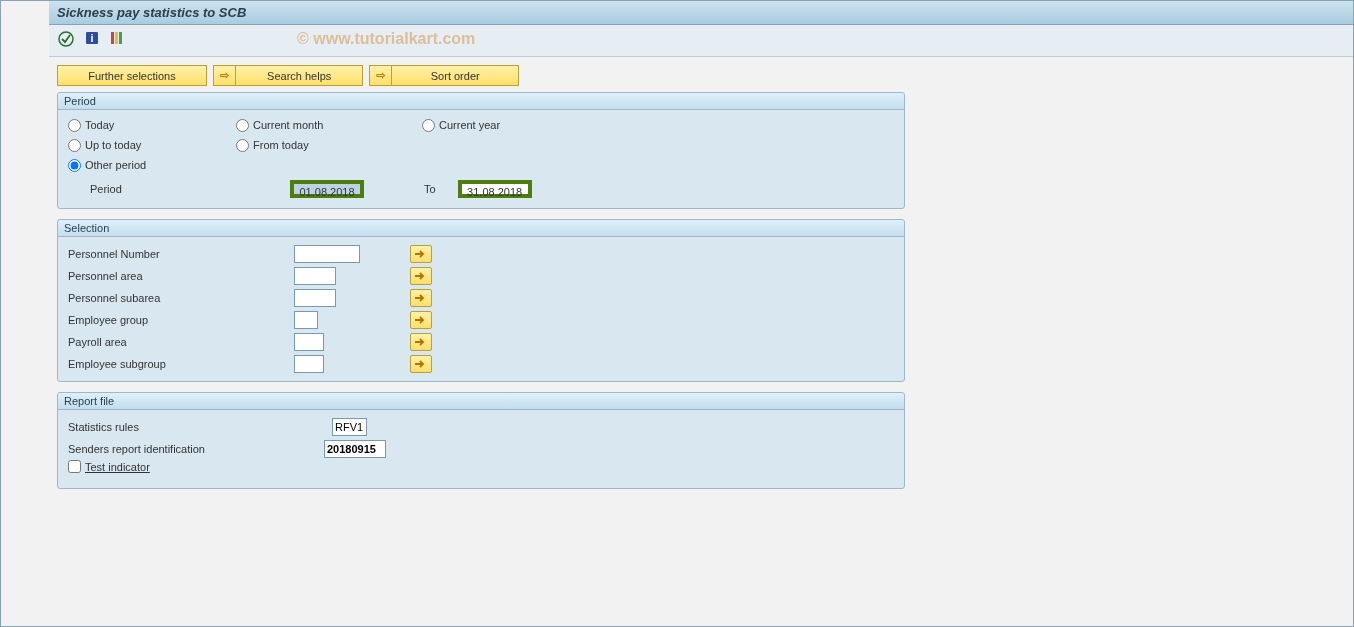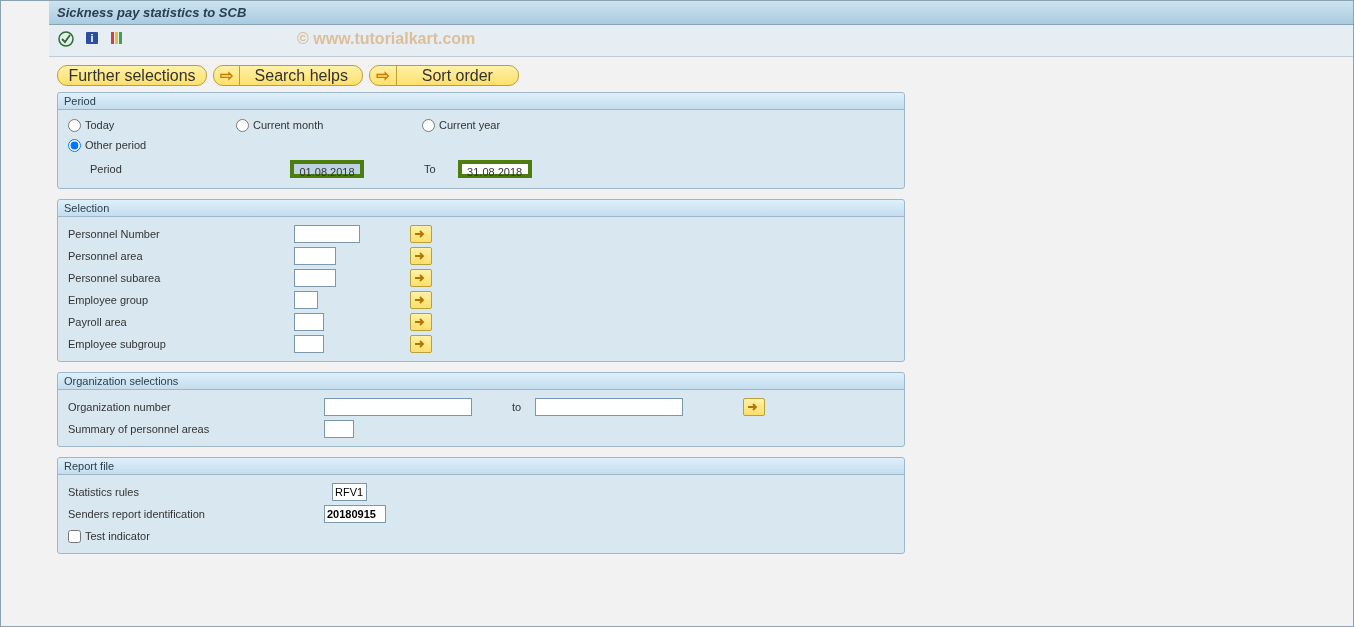--- a/index.html
+++ b/index.html
@@ -25,22 +25,22 @@
     .watermark {
       position: absolute; left: 248px; top: 5px;
       font-size: 16px; color: rgba(214,152,76,0.55); font-weight: bold;
       pointer-events: none;
     }
     .content { padding: 8px; }
     .btn-row { margin-bottom: 6px; }
     .sap-btn {
       display: inline-flex; align-items: center;
       background: linear-gradient(#fff1a8, #fddf6b);
-      border: 1px solid #b9a038; border-radius: 10px;
-      height: 21px; margin-right: 3px; font-size: 16px;
+      border: 1px solid #b9a038; border-radius: 0;
+      height: 21px; margin-right: 3px; font-size: 11px;
       color: #333; cursor: pointer; vertical-align: top;
     }
     .sap-btn .seg { padding: 0 8px; height:100%; display:inline-flex; align-items:center; }
     .sap-btn .arrow-seg { border-right: 1px solid #b9a038; padding: 0 6px; color:#c97d00; font-weight:bold; }
     .sap-btn.further { width: 150px; justify-content: center; }
     .sap-btn.wide { width: 150px; }
     .sap-btn .label-seg { flex:1; justify-content:center; }
     .group {
       border: 1px solid #9fb8c9; border-radius: 3px;
       margin-bottom: 10px; background: #d9e7f1;
@@ -81,21 +81,21 @@
       border: 1px solid #b9a038; border-radius:2px;
       cursor:pointer; margin-left: 0px;
     }
     .multi-btn svg { width:14px; height:12px; }
     .multi-col-alt { margin-left: 50px; }
     .org-row { display:flex; align-items:center; height:22px; }
     .org-row .label { width: 256px; }
     .org-row .to { margin: 0 14px 0 40px; }
     .report-row { display:flex; align-items:center; height:22px; }
     .report-row .label { width: 256px; }
-    .chk-row { display:flex; align-items:center; height:22px; }
+    .chk-row { display:flex; align-items:flex-start; height:22px;text-decoration:underline; }
     .chk-row input[type=checkbox] { margin-right:4px; border:1px solid #7a99b0;}
   </style>
 </head>
 <body>
 
 <div class="window">
   <div class="title-bar">
     <span>Sickness pay statistics to SCB</span>
   </div>
   <div class="toolbar">
@@ -147,20 +147,30 @@
                 <input type="radio" name="period" style="">
                 <span>Current month</span>
               </label></span>
           <span class="radio-col3"><label>
                 <input type="radio" name="period" style="">
                 <span>Current year</span>
               </label></span>
         </div>
         <div class="radio-row">
           <span class="radio-col1"><label>
+                <input type="radio" name="period" style="">
+                <span>Up to today</span>
+              </label></span>
+          <span class="radio-col2"><label>
+                <input type="radio" name="period" style="">
+                <span>From today</span>
+              </label></span>
+        </div>
+        <div class="radio-row">
+          <span class="radio-col1"><label>
                 <input type="radio" name="period" checked="" style="">
                 <span>Other period</span>
               </label></span>
         </div>
         <div class="period-line">
           <span class="plabel">Period</span>
           <span class="date-field">01.08.2018</span>
           <span class="to">To</span>
           <span class="date-field white">31.08.2018</span>
         </div>
@@ -220,40 +230,20 @@
           <input type="text" class="xs" style="width: 30px;">
           <span style="margin-left:86px"><span class="multi-btn">
                 <svg viewBox="0 0 14 12">
                   <path d="M1 6 L9 6 M6 3 L9 6 L6 9" stroke="#b37400" stroke-width="1.8" fill="none"></path>
                 </svg>
               </span></span>
         </div>
       </div>
     </div>
 
-    <div class="group">
-      <div class="group-title">Organization selections</div>
-      <div class="group-body">
-        <div class="org-row">
-          <span class="label">Organization number</span>
-          <input type="text" class="md" style="">
-          <span class="to">to</span>
-          <input type="text" class="md" style="">
-          <span style="margin-left:60px"><span class="multi-btn">
-                <svg viewBox="0 0 14 12">
-                  <path d="M1 6 L9 6 M6 3 L9 6 L6 9" stroke="#b37400" stroke-width="1.8" fill="none"></path>
-                </svg>
-              </span></span>
-        </div>
-        <div class="org-row">
-          <span class="label">Summary of personnel areas</span>
-          <input type="text" class="xs" style="width: 30px;">
-        </div>
-      </div>
-    </div>
 
     <div class="group">
       <div class="group-title">Report file</div>
       <div class="group-body">
         <div class="report-row">
           <span class="label">Statistics rules</span>
           <input type="text" style="width: 35px; margin-left: 8px;" value="RFV1">
         </div>
         <div class="report-row">
           <span class="label">Senders report identification</span>

